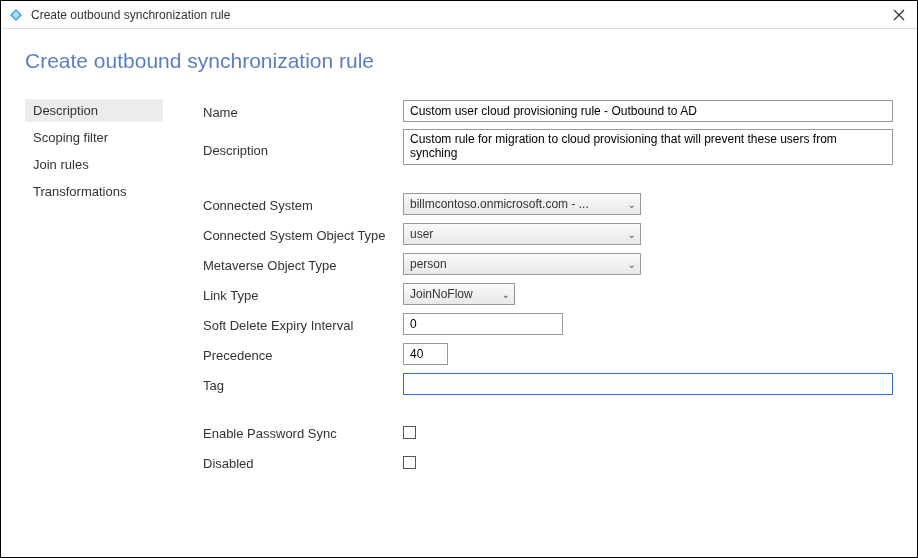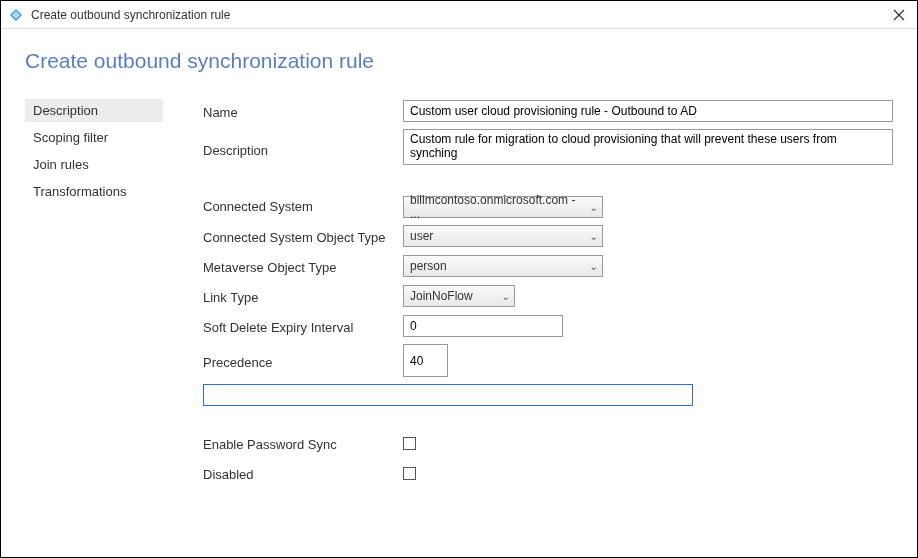--- a/index.html
+++ b/index.html
@@ -123,33 +123,33 @@
       cursor: pointer;
     }
     .select .chev {
       position: absolute;
       right: 4px;
       top: 50%;
       transform: translateY(-50%);
       font-size: 10px;
       color: #555;
     }
-    .select.w200 { width: 200px; }
+    .select.w200 { width: 238px; }
     .select.w100 { width: 112px; }
     input.num {
       width: 160px;
       height: 22px;
       padding: 2px 6px;
       border: 1px solid #999;
       font-family: inherit;
       font-size: 12px;
     }
     input.num-small {
       width: 45px;
-      height: 33px;
+      height: 22px;
       padding: 2px 6px;
       border: 1px solid #999;
       font-family: inherit;
       font-size: 12px;
     }
     .checkbox {
       width: 13px; height: 13px;
       border: 1px solid #555;
       display: inline-block;
       margin-top: 4px;
@@ -259,20 +259,21 @@
       </div>
 
       <div class="form-row">
         <div class="form-label">Precedence</div>
         <div class="form-control">
           <input type="text" class="num-small" value="40" style="">
         </div>
       </div>
 
       <div class="form-row">
+        <div class="form-label">Tag</div>
         <div class="form-control">
           <input type="text" class="full focused" value="" style="">
         </div>
       </div>
 
       <div class="form-row mt">
         <div class="form-label">Enable Password Sync</div>
         <div class="form-control">
           <span class="checkbox"></span>
         </div>

